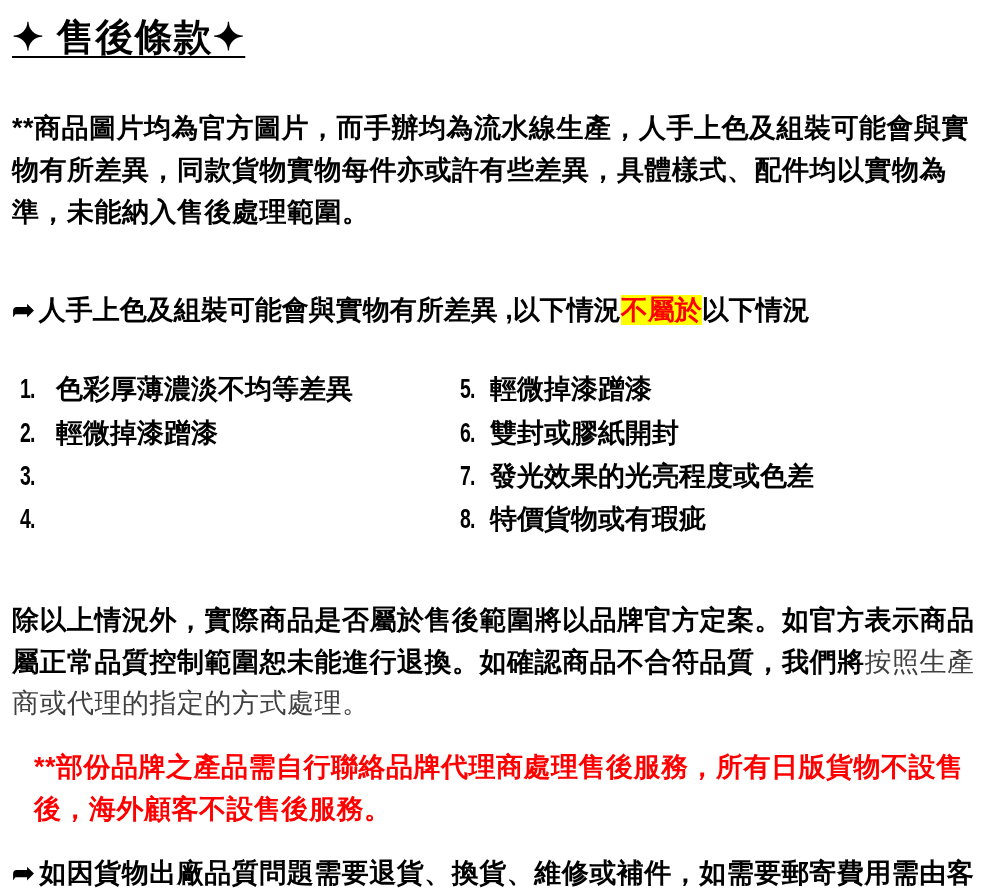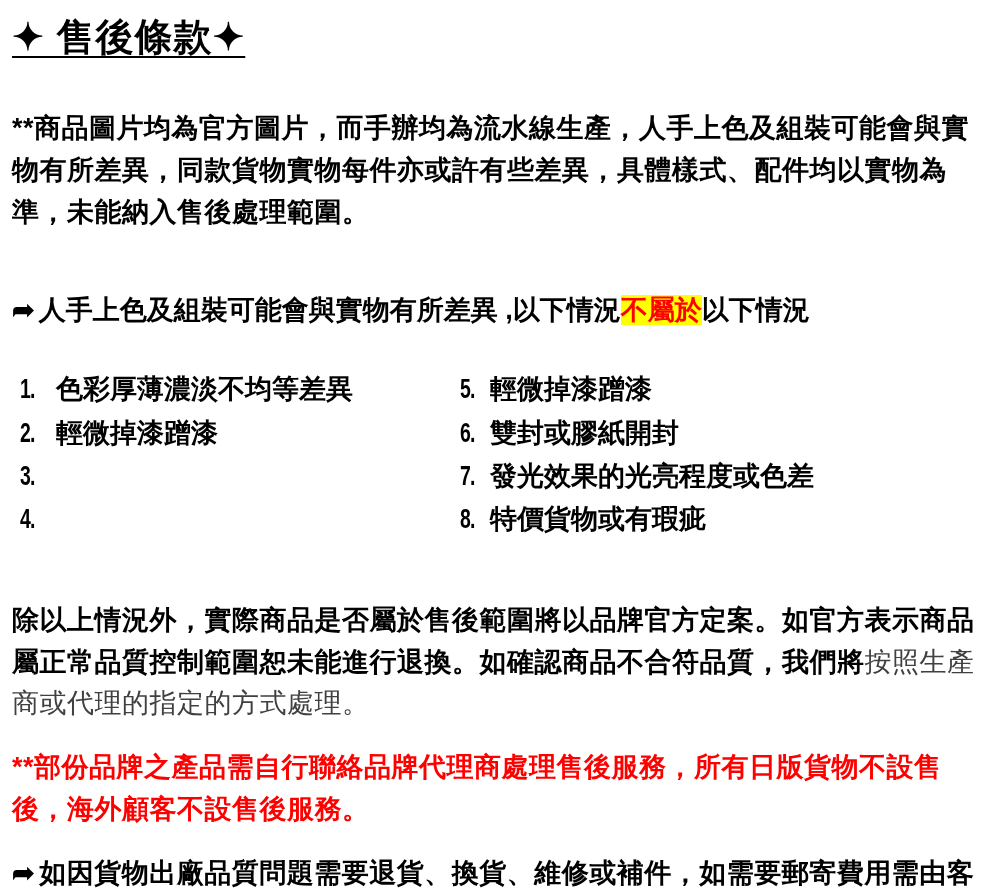--- a/index.html
+++ b/index.html
@@ -72,20 +72,21 @@
     letter-spacing: 0.5px;
   }
   .policy { margin-top: 51px; }
   .policy .gray {
     color: #404040;
     font-weight: normal;
   }
   .red-para {
     margin-top: 22px;
     color: #ff0000;
+    margin-left: 22px;
   }
   .point1 { margin-top: 22px; }
 </style>
 </head>
 <body>
 
 <div class="page">
 
   <div class="title">✦ 售後條款✦</div>
 

